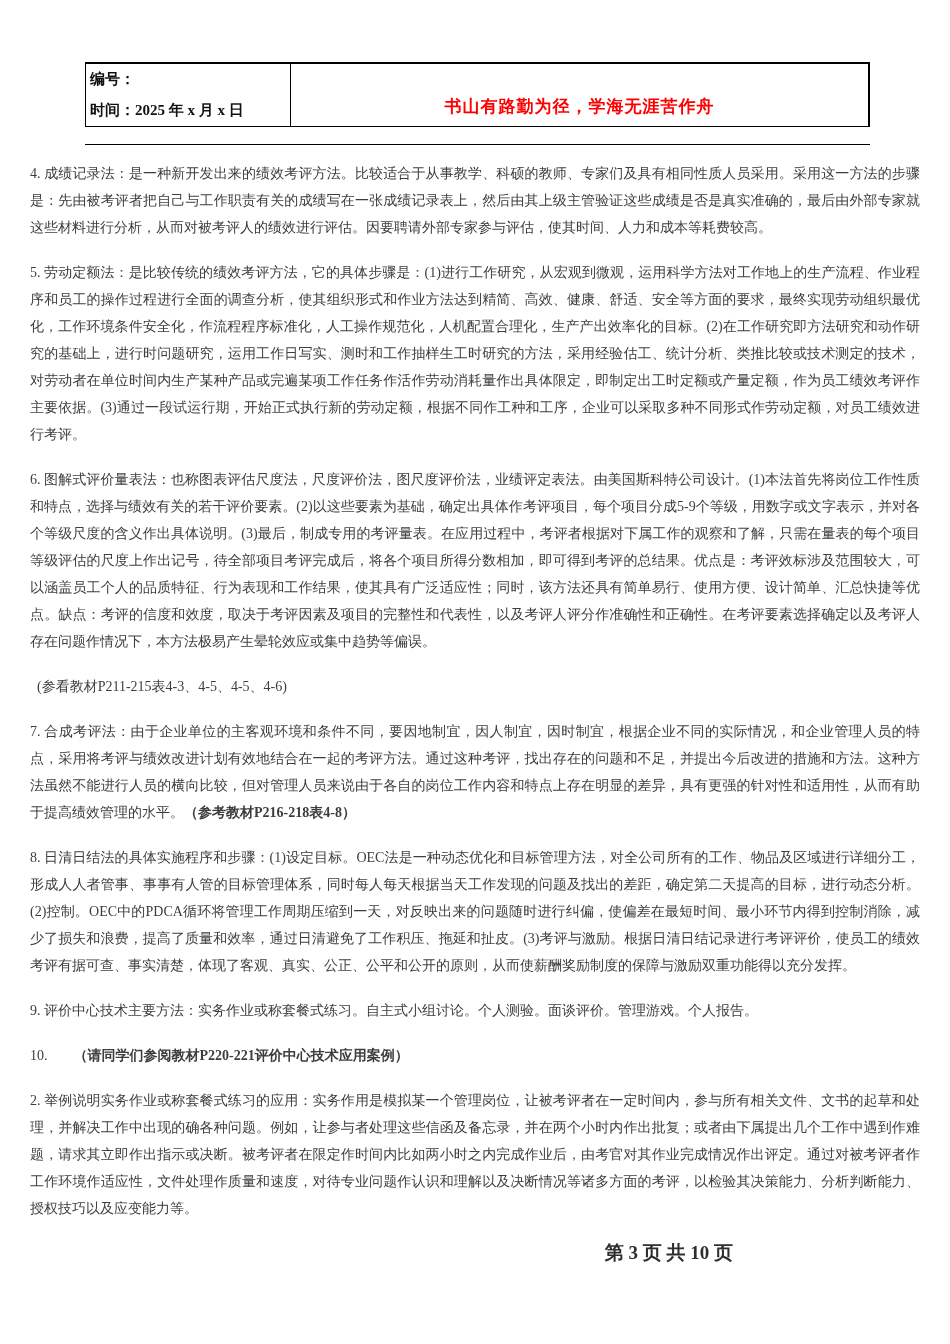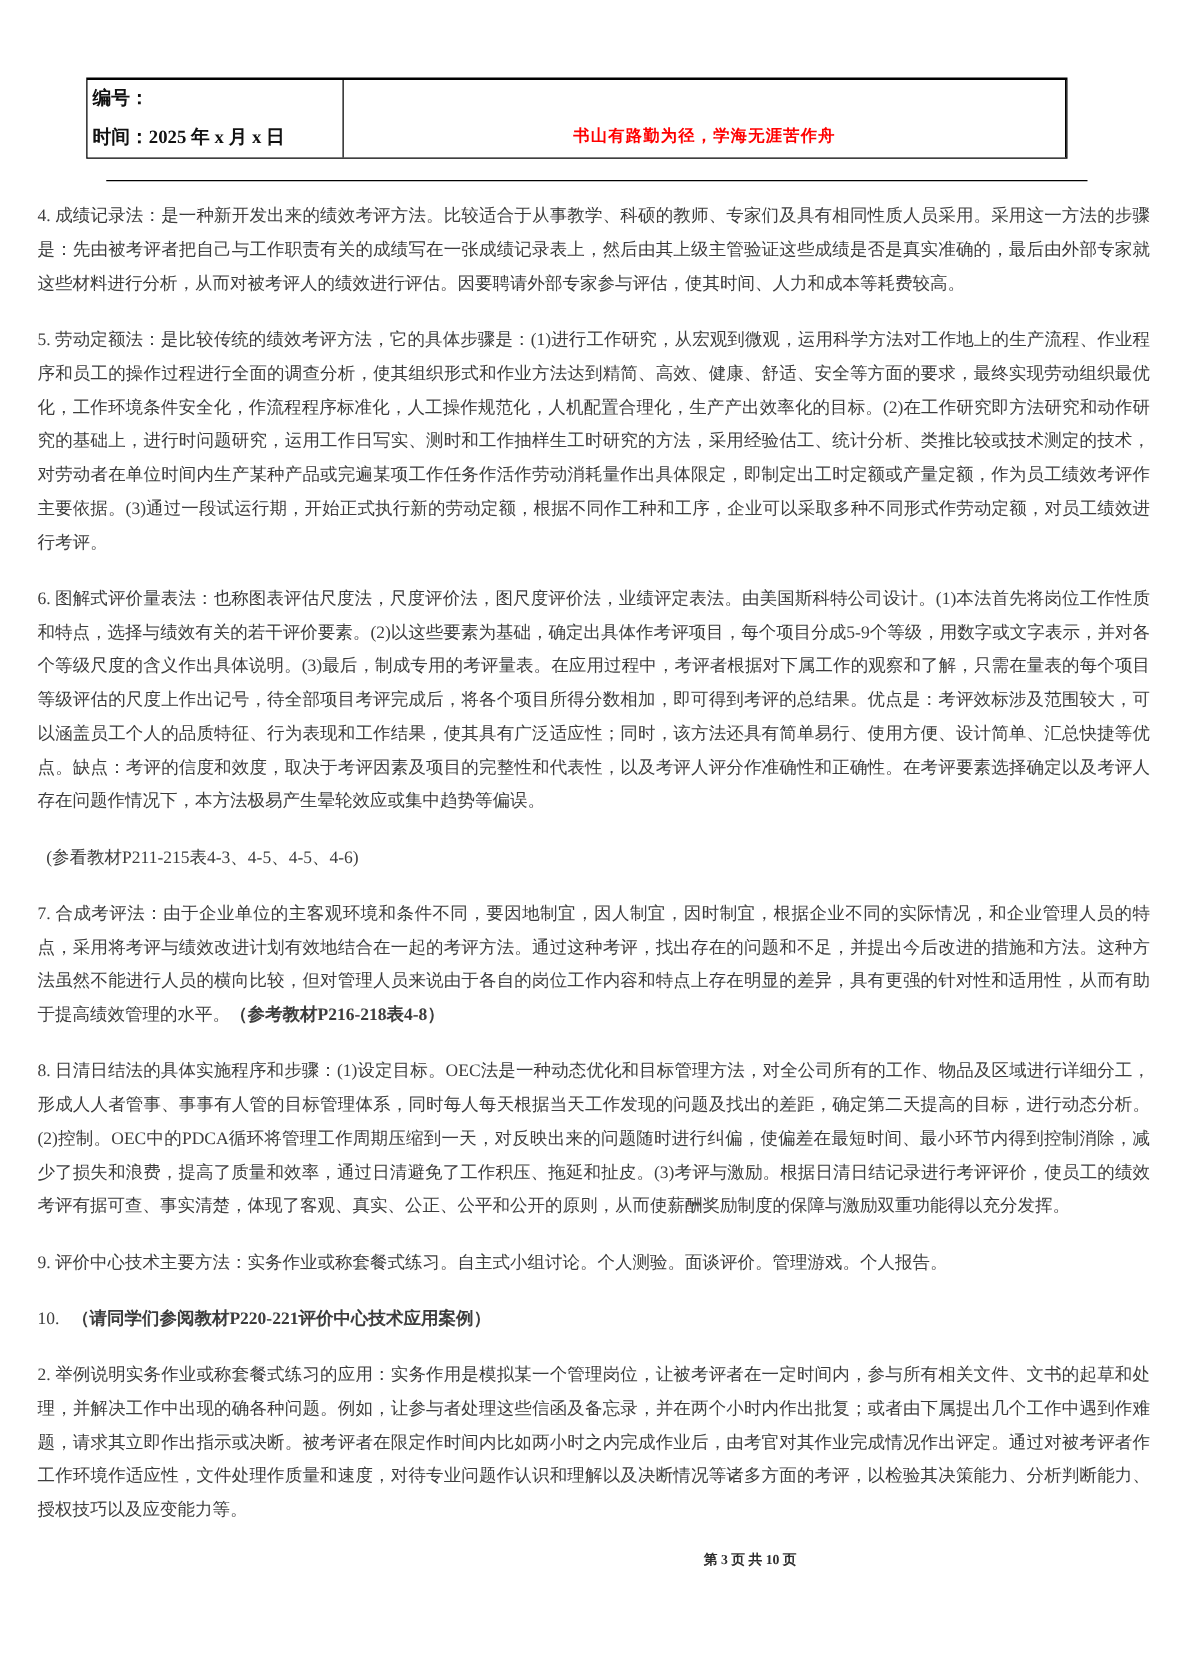--- a/index.html
+++ b/index.html
@@ -2,59 +2,59 @@
 <html><head>
 <meta charset="utf-8">
 <style>
   html,body{margin:0;padding:0;background:#ffffff;}
   .page{
     position:relative;width:950px;height:1344px;background:#ffffff;overflow:hidden;
     font-family:"Liberation Serif","DejaVu Serif",serif;color:#3d3d3d;
   }
   
   .header-table{
-    position:absolute;left:69px;top:62px;width:785px;height:65px;box-sizing:border-box;
+    position:absolute;left:85px;top:62px;width:785px;height:65px;box-sizing:border-box;
     display:flex;
     border-top:2.5px solid #000;border-bottom:1.5px solid #000;
     border-left:1.5px solid #000;border-right:1.5px solid #000;
     color:#111;
   }
   .hcell{box-sizing:border-box;}
   .hcell.left{
     width:205px;border-right:1.5px solid #000;
     display:flex;flex-direction:column;justify-content:space-between;
     padding:5px 2px 6px 4px;font-size:15px;font-weight:bold;line-height:20px;
   }
   .hcell.center{
     flex:1;border-right:1.5px solid #000;
     display:flex;align-items:flex-end;justify-content:center;
     padding-bottom:8px;
   }
-  .motto{font-size:13px;font-weight:bold;letter-spacing:1px;font-family:Liberation Mono, monospace;}
+  .motto{font-size:17px;font-weight:bold;letter-spacing:1px;font-family:Liberation Mono, monospace;}
   .hcell.right{
     width:213px;display:flex;align-items:flex-end;
     padding:0 0 8px 8px;font-size:15px;font-weight:bold;
   }
   .header-rule{
     position:absolute;left:85px;top:144px;width:785px;height:0;
     border-top:1.5px solid #000;
   }
   
   .content{
     position:absolute;left:30px;top:160px;width:890px;
     font-size:14px;line-height:27px;text-align:justify;
   }
   .para{margin:0 0 18px 0;}
   .para.indent-sm{padding-left:7px;}
   .bi{font-weight:bold;margin-top:36px;}
-  .num-gap{margin-right:10px;}
+  .num-gap{margin-right:26px;}
   
   .footer{
-    position:absolute;top:1240px;left:563px;width:170px;text-align:left;
-    font-size:11px;font-weight:bold;color:#2e2e2e;
+    position:absolute;top:1240px;left:563px;width:170px;text-align:right;
+    font-size:19px;font-weight:bold;color:#2e2e2e;
   }
 </style>
 </head>
 <body>
 
 <div class="page">
 
   <div class="header-table">
     <div class="hcell left">
       <div>编号：</div>

